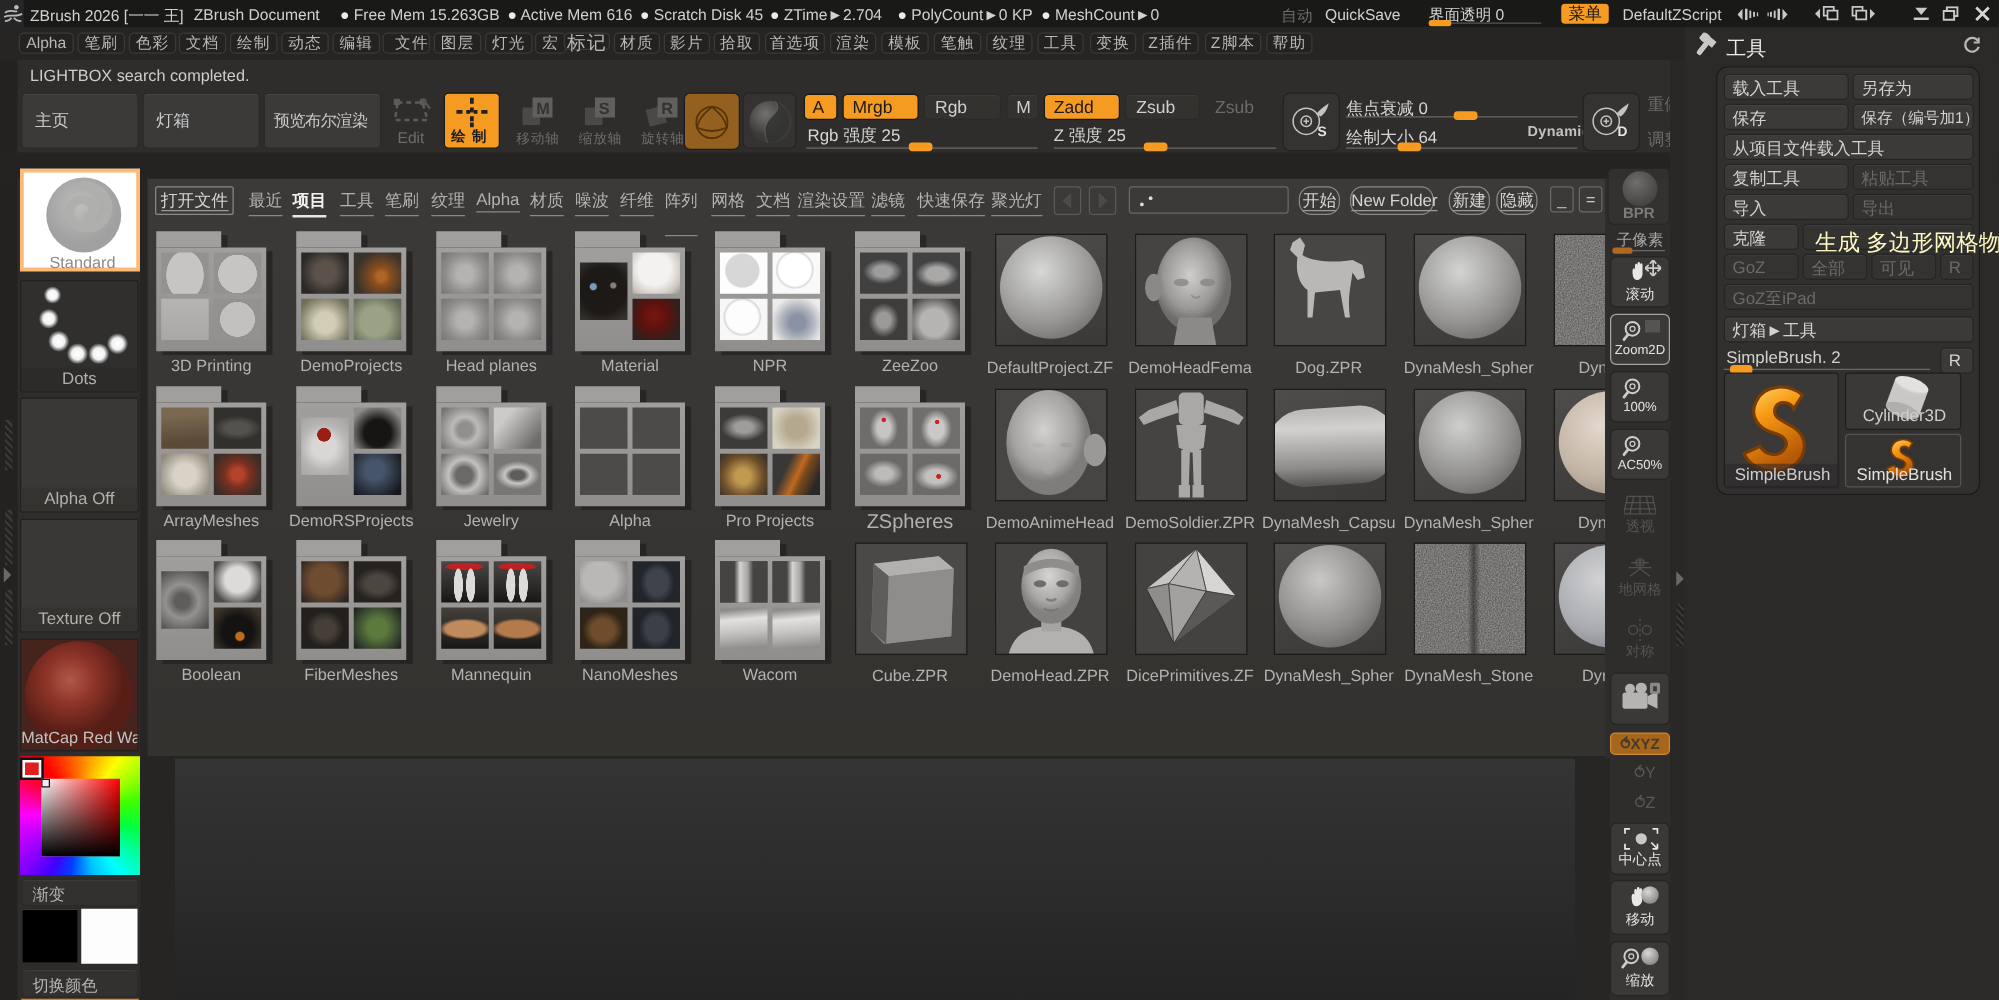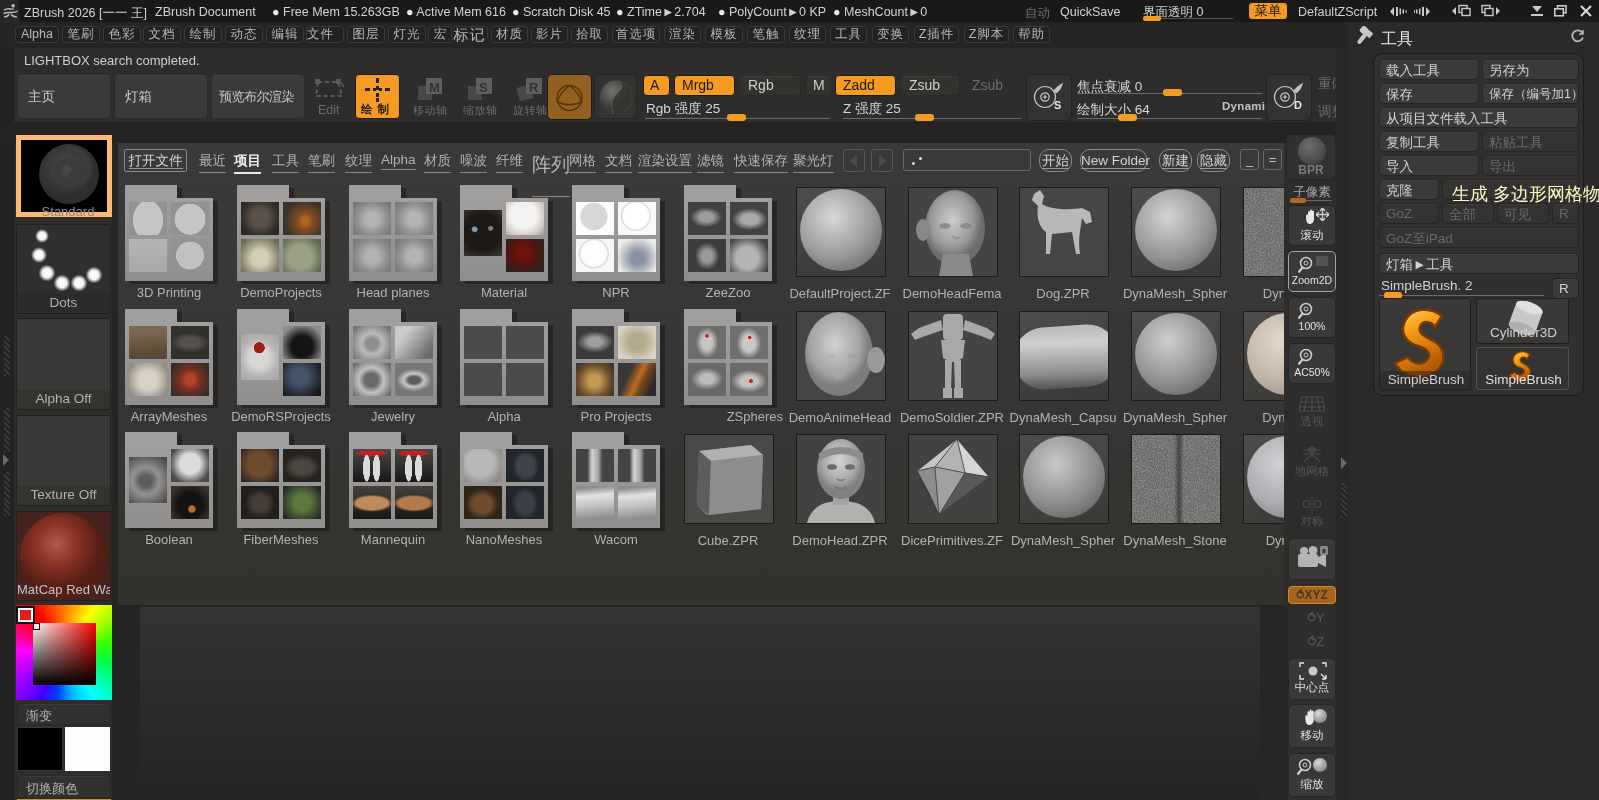--- a/index.html
+++ b/index.html
@@ -76,21 +76,21 @@
 </div>
 
 <div class="abs" id="menubar" style="left:0;top:22px;width:1599px;height:26px;background:#262524">
       <div style="position:absolute;left:15px;top:4px;width:44px;height:17px;background:#232221;border:1px solid #3b3a39;border-radius:4px;color:#b9b8b7;font-size:12.5px;text-align:center;line-height:15px;letter-spacing:0px">Alpha</div>
       <div style="position:absolute;left:62px;top:4px;width:38px;height:17px;background:#232221;border:1px solid #3b3a39;border-radius:4px;color:#b9b8b7;font-size:12.5px;text-align:center;line-height:15px;letter-spacing:1px">笔刷</div>
       <div style="position:absolute;left:103px;top:4px;width:38px;height:17px;background:#232221;border:1px solid #3b3a39;border-radius:4px;color:#b9b8b7;font-size:12.5px;text-align:center;line-height:15px;letter-spacing:1px">色彩</div>
       <div style="position:absolute;left:143px;top:4px;width:38px;height:17px;background:#232221;border:1px solid #3b3a39;border-radius:4px;color:#b9b8b7;font-size:12.5px;text-align:center;line-height:15px;letter-spacing:1px">文档</div>
       <div style="position:absolute;left:184px;top:4px;width:38px;height:17px;background:#232221;border:1px solid #3b3a39;border-radius:4px;color:#b9b8b7;font-size:12.5px;text-align:center;line-height:15px;letter-spacing:1px">绘制</div>
       <div style="position:absolute;left:225px;top:4px;width:38px;height:17px;background:#232221;border:1px solid #3b3a39;border-radius:4px;color:#b9b8b7;font-size:12.5px;text-align:center;line-height:15px;letter-spacing:1px">动态</div>
       <div style="position:absolute;left:266px;top:4px;width:38px;height:17px;background:#232221;border:1px solid #3b3a39;border-radius:4px;color:#b9b8b7;font-size:12.5px;text-align:center;line-height:15px;letter-spacing:1px">编辑</div>
-      <div style="position:absolute;left:306px;top:4px;width:38px;height:17px;background:#232221;border:1px solid #3b3a39;border-radius:4px;color:#b9b8b7;font-size:12.5px;text-align:left;line-height:15px;letter-spacing:1px">文件</div>
+      <div style="position:absolute;left:306px;top:4px;width:38px;height:17px;background:#232221;border:1px solid #3b3a39;border-radius:4px;color:#b9b8b7;font-size:12.5px;text-align:right;line-height:15px;letter-spacing:1px">文件</div>
       <div style="position:absolute;left:347px;top:4px;width:38px;height:17px;background:#232221;border:1px solid #3b3a39;border-radius:4px;color:#b9b8b7;font-size:12.5px;text-align:center;line-height:15px;letter-spacing:1px">图层</div>
       <div style="position:absolute;left:388px;top:4px;width:38px;height:17px;background:#232221;border:1px solid #3b3a39;border-radius:4px;color:#b9b8b7;font-size:12.5px;text-align:center;line-height:15px;letter-spacing:1px">灯光</div>
       <div style="position:absolute;left:428px;top:4px;width:25px;height:17px;background:#232221;border:1px solid #3b3a39;border-radius:4px;color:#b9b8b7;font-size:12.5px;text-align:center;line-height:15px;letter-spacing:1px">宏</div>
       <div style="position:absolute;left:451px;top:4px;width:37px;height:14px;background:#232221;border:1px solid #3b3a39;border-radius:4px;color:#b9b8b7;font-size:15px;text-align:center;line-height:15px;letter-spacing:1px">标记</div>
       <div style="position:absolute;left:491px;top:4px;width:37px;height:17px;background:#232221;border:1px solid #3b3a39;border-radius:4px;color:#b9b8b7;font-size:12.5px;text-align:center;line-height:15px;letter-spacing:1px">材质</div>
       <div style="position:absolute;left:531px;top:4px;width:37px;height:17px;background:#232221;border:1px solid #3b3a39;border-radius:4px;color:#b9b8b7;font-size:12.5px;text-align:center;line-height:15px;letter-spacing:1px">影片</div>
       <div style="position:absolute;left:571px;top:4px;width:37px;height:17px;background:#232221;border:1px solid #3b3a39;border-radius:4px;color:#b9b8b7;font-size:12.5px;text-align:center;line-height:15px;letter-spacing:1px">拾取</div>
       <div style="position:absolute;left:612px;top:4px;width:48px;height:17px;background:#232221;border:1px solid #3b3a39;border-radius:4px;color:#b9b8b7;font-size:12.5px;text-align:center;line-height:15px;letter-spacing:1px">首选项</div>
       <div style="position:absolute;left:664px;top:4px;width:37px;height:17px;background:#232221;border:1px solid #3b3a39;border-radius:4px;color:#b9b8b7;font-size:12.5px;text-align:center;line-height:15px;letter-spacing:1px">渲染</div>
       <div style="position:absolute;left:705px;top:4px;width:38px;height:17px;background:#232221;border:1px solid #3b3a39;border-radius:4px;color:#b9b8b7;font-size:12.5px;text-align:center;line-height:15px;letter-spacing:1px">模板</div>
@@ -243,21 +243,21 @@
         </svg>
       </div>
 <div class="lbl dim" style="left:1318px;top:75px;font-size:13.5px;width:30px;overflow:hidden">重做</div>
 <div class="lbl dim" style="left:1318px;top:103px;font-size:13.5px;width:30px;overflow:hidden">调整</div>
 </div>
 
 <div class="abs" style="left:0;top:48px;width:14px;height:752px;background:#232221"></div>
 <div class="abs" style="left:0;top:122px;width:1599px;height:21px;background:#242322"></div>
 <div class="abs" id="lefttray">
 
-<div class="abs" style="left:16px;top:135px;width:96px;height:82px;background:#000000;border:5px solid #fdba74">
+<div class="abs" style="left:16px;top:135px;width:96px;height:82px;background:#ffffff;border:3px solid #fdba74">
 <svg width="76" height="68" viewBox="0 0 76 68" style="position:absolute;left:10px;top:2px;opacity:0.55">
           <defs>
             <radialGradient id="stg" cx="45%" cy="38%">
               <stop offset="0%" stop-color="#8a8988"></stop>
               <stop offset="100%" stop-color="#555453"></stop>
             </radialGradient>
           </defs>
           <circle cx="38" cy="32" r="30" fill="url(#stg)"></circle>
           <path d="M38 8 C 56 10, 62 26, 54 36 C 46 46, 30 44, 27 33 C 25 24, 33 17, 41 21 C 47 24, 47 32, 41 33" stroke="#6f6e6d" stroke-width="7" fill="none" stroke-linecap="round"></path>
         </svg>
@@ -334,21 +334,21 @@
       <div style="position:absolute;left:6px;top:9px;width:63px;height:23px;border:1px solid #8a8987;border-radius:2px;color:#d5d4d2;font-size:13.5px;text-align:center;line-height:21px"><span style="border-bottom:1px solid #9a9998">打开文件</span></div>
       <div style="position:absolute;left:81px;top:12px;font-size:13.5px;color:#b5b3b1;border-bottom:1px solid #8a8987;padding-bottom:2px">最近</div>
       <div style="position:absolute;left:116px;top:12px;font-size:13.5px;color:#f2f1ef;font-weight:bold;border-bottom:2px solid #e8e7e5;padding-bottom:2px">项目</div>
       <div style="position:absolute;left:154px;top:12px;font-size:13.5px;color:#b5b3b1;border-bottom:1px solid #8a8987;padding-bottom:2px">工具</div>
       <div style="position:absolute;left:190px;top:12px;font-size:13.5px;color:#b5b3b1;border-bottom:1px solid #8a8987;padding-bottom:2px">笔刷</div>
       <div style="position:absolute;left:227px;top:12px;font-size:13.5px;color:#b5b3b1;border-bottom:1px solid #8a8987;padding-bottom:2px">纹理</div>
       <div style="position:absolute;left:263px;top:12px;font-size:13.5px;color:#b5b3b1;border-bottom:1px solid #8a8987;padding-bottom:2px">Alpha</div>
       <div style="position:absolute;left:306px;top:12px;font-size:13.5px;color:#b5b3b1;border-bottom:1px solid #8a8987;padding-bottom:2px">材质</div>
       <div style="position:absolute;left:342px;top:12px;font-size:13.5px;color:#b5b3b1;border-bottom:1px solid #8a8987;padding-bottom:2px">噪波</div>
       <div style="position:absolute;left:378px;top:12px;font-size:13.5px;color:#b5b3b1;border-bottom:1px solid #8a8987;padding-bottom:2px">纤维</div>
-      <div style="position:absolute;left:414px;top:12px;font-size:19px;color:#b5b3b1;border-bottom:1px solid #8a8987;padding-bottom:18px">阵列</div>
+      <div style="position:absolute;left:414px;top:12px;font-size:13px;color:#b5b3b1;border-bottom:1px solid #8a8987;padding-bottom:18px">阵列</div>
       <div style="position:absolute;left:451px;top:12px;font-size:13.5px;color:#b5b3b1;border-bottom:1px solid #8a8987;padding-bottom:2px">网格</div>
       <div style="position:absolute;left:487px;top:12px;font-size:13.5px;color:#b5b3b1;border-bottom:1px solid #8a8987;padding-bottom:2px">文档</div>
       <div style="position:absolute;left:520px;top:12px;font-size:13.5px;color:#b5b3b1;border-bottom:1px solid #8a8987;padding-bottom:2px">渲染设置</div>
       <div style="position:absolute;left:579px;top:12px;font-size:13.5px;color:#b5b3b1;border-bottom:1px solid #8a8987;padding-bottom:2px">滤镜</div>
       <div style="position:absolute;left:616px;top:12px;font-size:13.5px;color:#b5b3b1;border-bottom:1px solid #8a8987;padding-bottom:2px">快速保存</div>
       <div style="position:absolute;left:675px;top:12px;font-size:13.5px;color:#b5b3b1;border-bottom:1px solid #8a8987;padding-bottom:2px">聚光灯</div>
       <div style="position:absolute;left:725px;top:9px;width:22px;height:23px;border:1px solid #5a5957;border-radius:3px"><svg width="20" height="21">
           <path d="M13 4 L6 10.5 L13 17z" fill="#4c4b49"></path>
         </svg></div>
       <div style="position:absolute;left:753px;top:9px;width:22px;height:23px;border:1px solid #5a5957;border-radius:3px"><svg width="20" height="21">
@@ -504,21 +504,21 @@
       <div style="position:absolute;left:500px;top:223px;width:38px;height:33px;background:linear-gradient(115deg,#3a3836 30%,#c06a20 52%,#7a4a1c 62%,#2b2927 85%)"></div>
       <div style="position:absolute;left:443px;top:269px;width:110px;text-align:center;font-size:13px;color:#b4b2b0;white-space:nowrap;overflow:hidden">Pro Projects</div>
       <div style="position:absolute;left:571px;top:172px;width:52px;height:13px;background:rgba(25,24,23,0.55)"></div>
       <div style="position:absolute;left:571px;top:185px;width:88px;height:83px;background:rgba(25,24,23,0.55)"></div>
       <div style="position:absolute;left:566px;top:169px;width:52px;height:13px;background:#a09f9d"></div>
       <div style="position:absolute;left:566px;top:182px;width:88px;height:83px;background:linear-gradient(#a09f9d,#8f8e8c)"></div>
       <div style="position:absolute;left:570px;top:186px;width:38px;height:33px;background:radial-gradient(circle at 50% 30%,#c22 5%,transparent 7%),radial-gradient(ellipse 35% 55% at 50% 50%,#c6c5c4 40%,#6e6d6c 85%)"></div>
       <div style="position:absolute;left:612px;top:186px;width:38px;height:33px;background:radial-gradient(circle at 52% 35%,#c22 5%,transparent 7%),radial-gradient(ellipse 38% 55% at 50% 52%,#cac9c8 42%,#716f6e 86%)"></div>
       <div style="position:absolute;left:570px;top:223px;width:38px;height:33px;background:radial-gradient(ellipse 50% 40% at 50% 48%,#bcbbba 35%,#6a6968 84%)"></div>
       <div style="position:absolute;left:612px;top:223px;width:38px;height:33px;background:radial-gradient(circle at 55% 55%,#c22 6%,transparent 8%),radial-gradient(ellipse 55% 40% at 50% 55%,#c2c1c0 40%,#6c6b6a 85%)"></div>
-      <div style="position:absolute;left:555px;top:269px;width:110px;text-align:right;font-size:13px;color:#b4b2b0;white-space:nowrap;overflow:hidden">ZSpheres</div>
+      <div style="position:absolute;left:555px;top:269px;width:110px;text-align:center;font-size:16px;color:#b4b2b0;white-space:nowrap;overflow:hidden">ZSpheres</div>
       <div style="position:absolute;left:678px;top:171px;width:90px;height:90px;background:linear-gradient(165deg,#4e4d4b,#3a3937);border:1px solid #1b1b1a;overflow:hidden"><svg width="88" height="88">
           <defs>
             <radialGradient id="ahg" cx="44%" cy="38%">
               <stop offset="0%" stop-color="#d2d1d0"></stop>
               <stop offset="75%" stop-color="#a3a2a0"></stop>
               <stop offset="100%" stop-color="#7e7d7b"></stop>
             </radialGradient>
           </defs>
           <rect width="88" height="88" fill="#464544"></rect>
           <ellipse cx="42" cy="42" rx="34" ry="42" fill="url(#ahg)"></ellipse>

